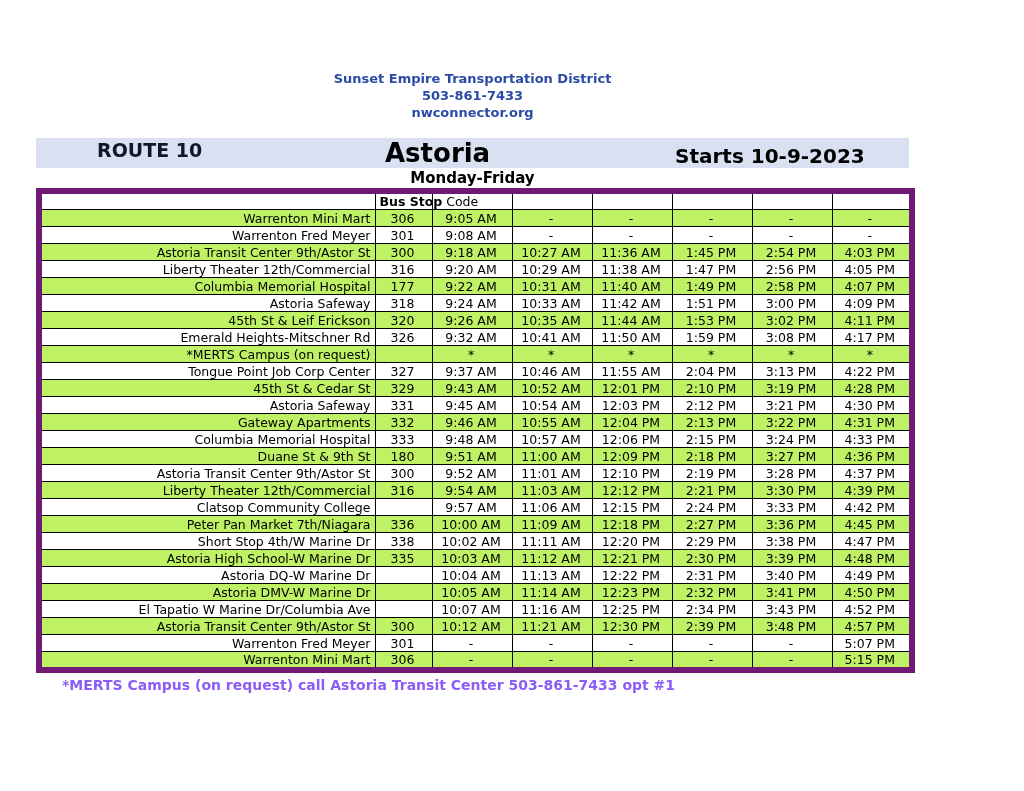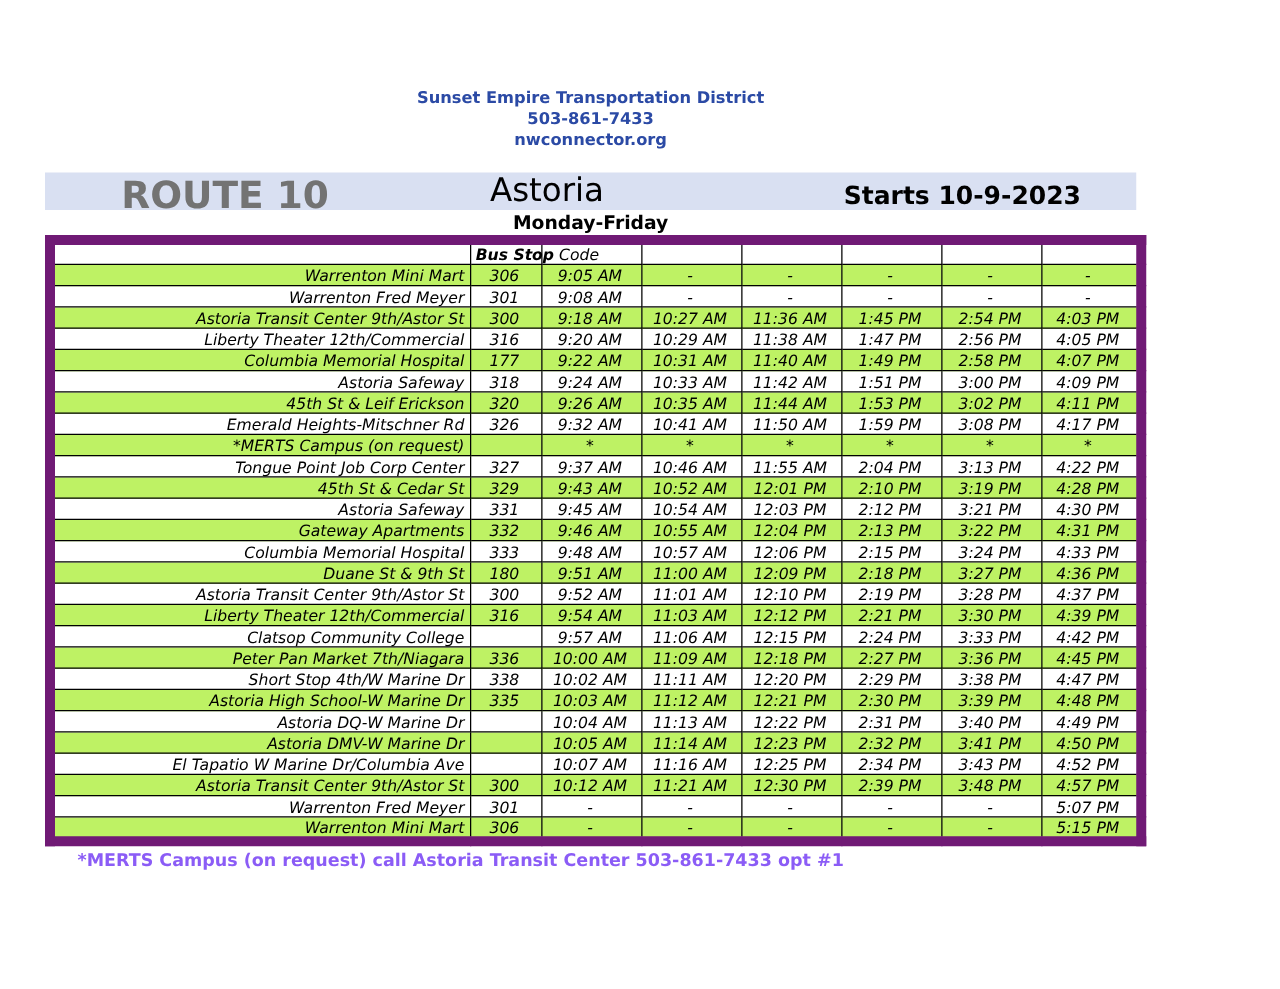--- a/index.html
+++ b/index.html
@@ -26,48 +26,47 @@
 
   
   .band {
     position: relative;
     margin-top: 17px;
     height: 30px;
     background: #d9e0f2;
   }
   .band .route {
     position: absolute; left: 61px; top: 1px;
-    font-size: 30px; font-weight: bold; color: #737373;
+    font-size: 19px; font-weight: bold; color: #0f172a;
   }
   .band .city {
     position: absolute; left: 46%; top: 0px; transform: translateX(-50%);
-    font-size: 26px; font-weight: normal; color: #000;
+    font-size: 26px; font-weight: bold; color: #000;
   }
   .band .starts {
     position: absolute; left: 639px; top: 6px;
     font-size: 20px; font-weight: bold; color: #000000;
   }
 
   .days {
     text-align: center;
     font-size: 15px;
     font-weight: bold;
     line-height: 19px;
     padding-top: 1px;
   }
 
   
   table.sched {
     border-collapse: collapse;
     table-layout: fixed;
     width: 873px;
-    border: 8px solid #701a75;
+    border: 6px solid #701a75;
     font-size: 12.5px;
     color: #000;
-    font-style: italic;
   }
   table.sched td, table.sched th {
     border: 1px solid #000;
     height: 17px;
     padding: 0 4px 0 2px;
     overflow: visible;
     font-weight: normal;
     white-space: nowrap;
   }
   td.stop, th.stop { text-align: right; padding-right: 5px; }

